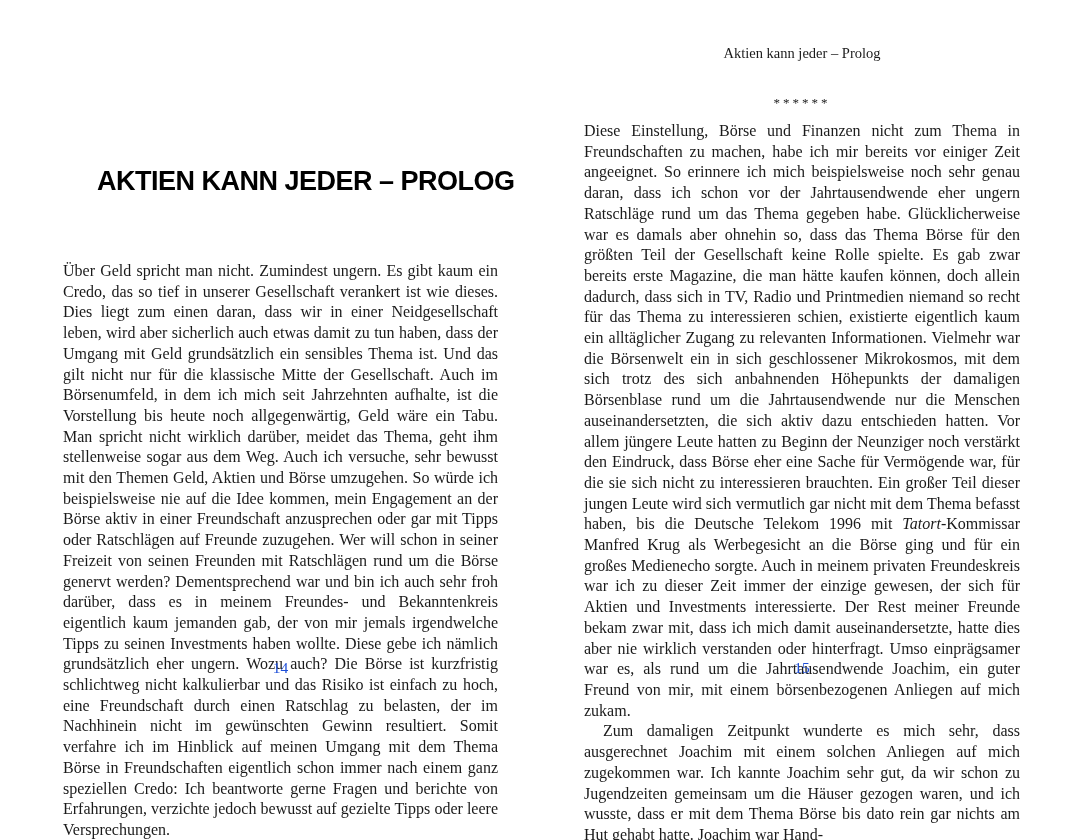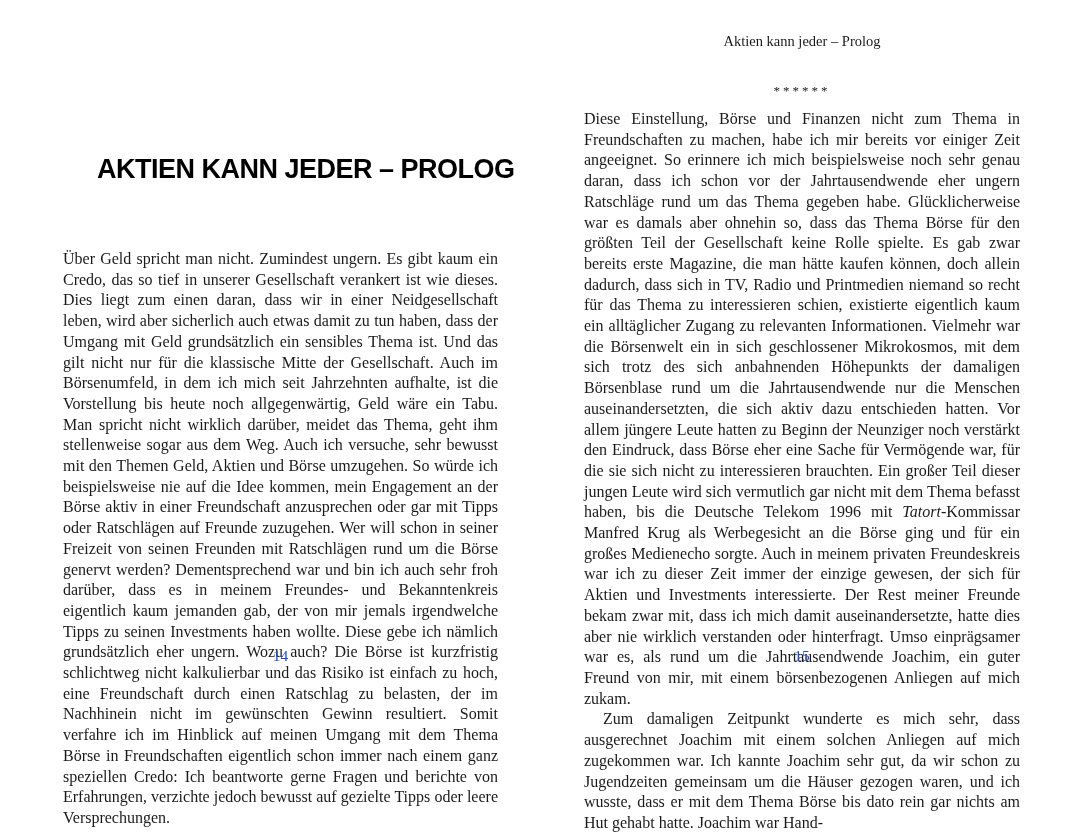--- a/index.html
+++ b/index.html
@@ -13,21 +13,21 @@
     color: #1a1a1a;
   }
   .spread {
     position: relative;
     width: 1080px;
     height: 840px;
     background: #ffffff;
   }
   .page {
     position: absolute;
-    top: 4px;
+    top: 16px;
     height: 696px;
   }
   .page-left  { left: 63px;  width: 435px; }
   .page-right { left: 584px; width: 436px; }
 
   .chapter-title {
     margin: 150px 0 0 34px;
     font-family: "Liberation Sans", sans-serif;
     font-weight: 700;
     font-size: 27px;

